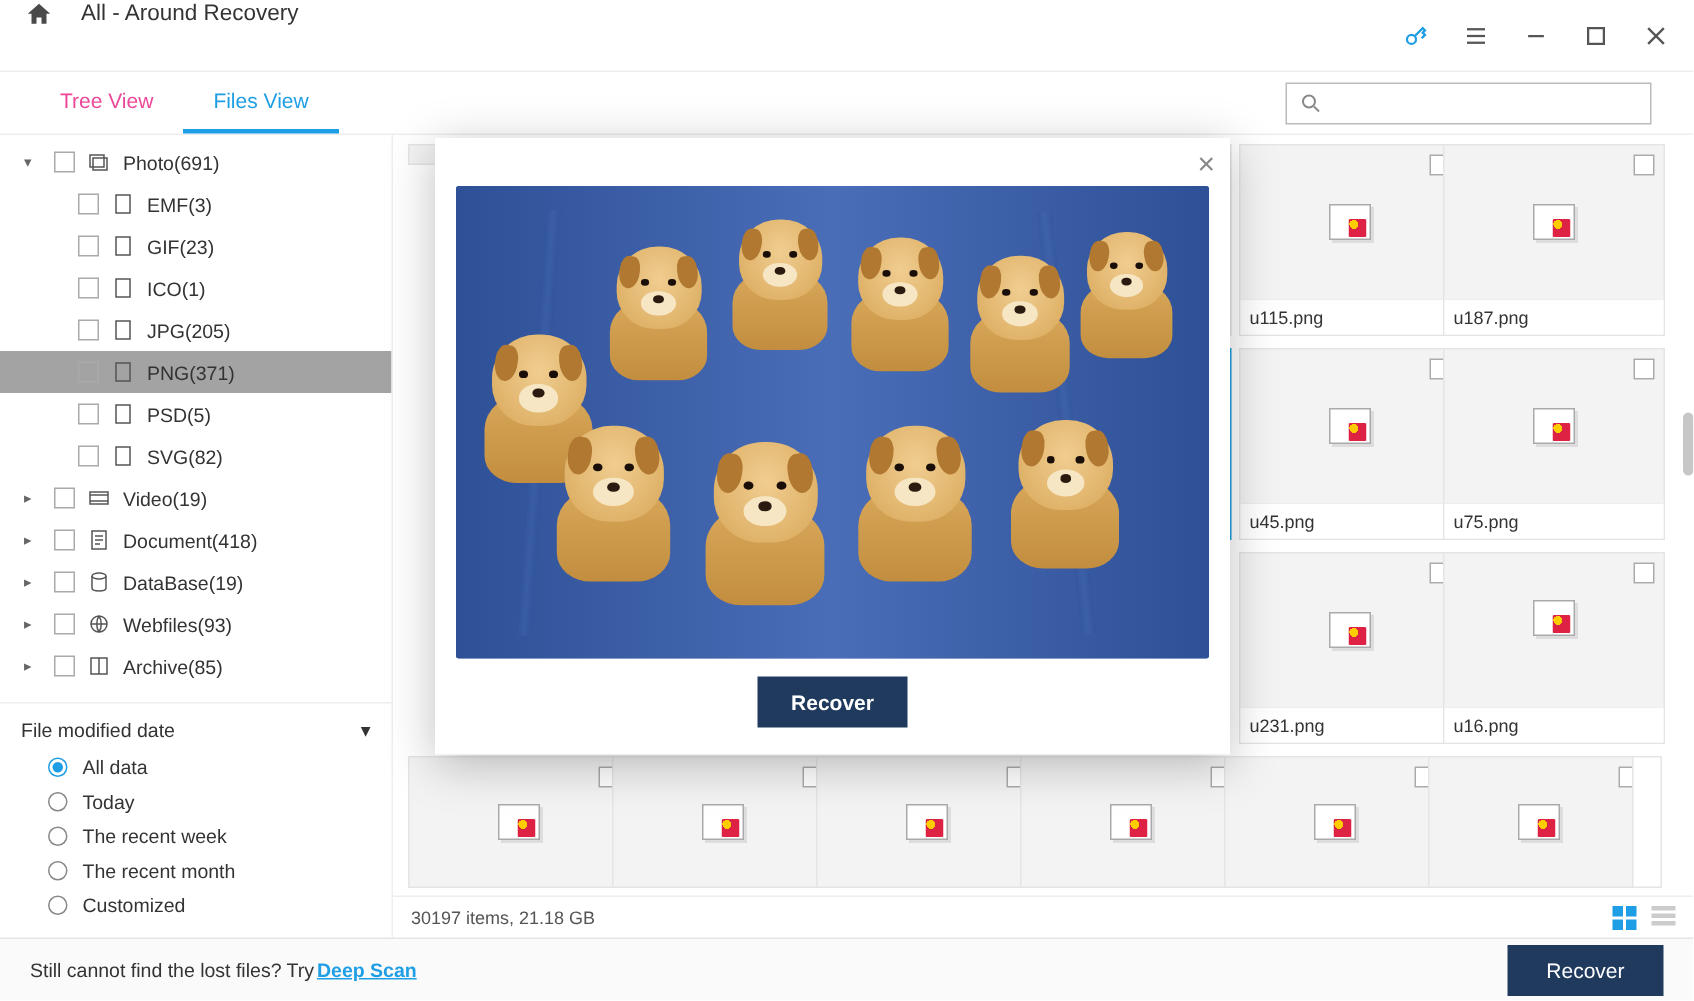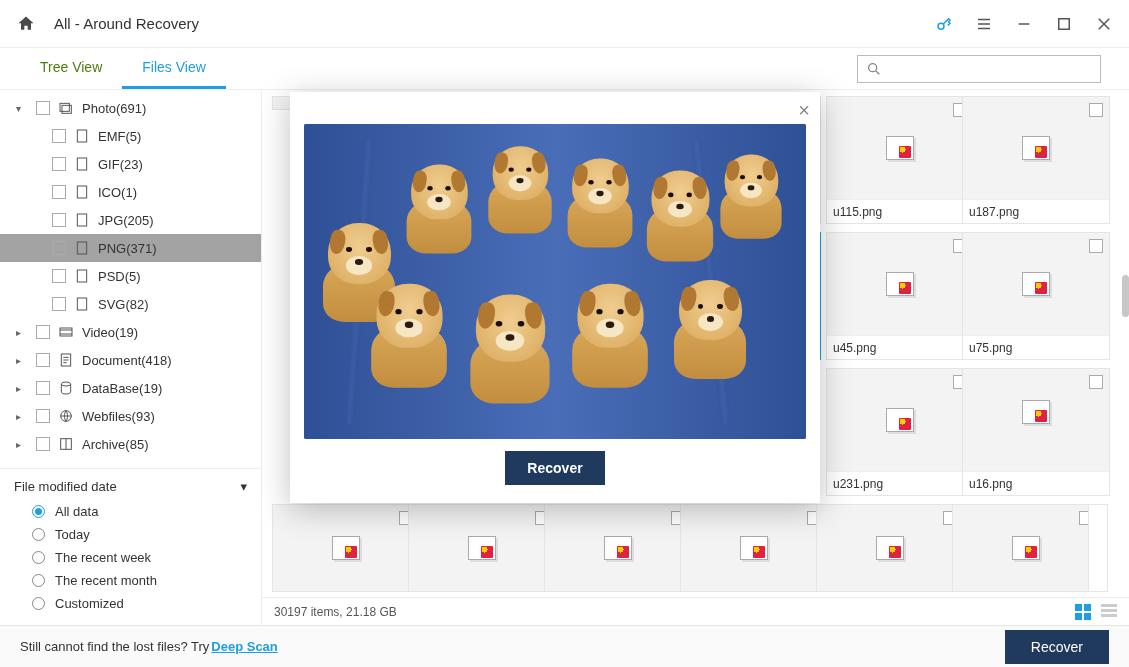--- a/index.html
+++ b/index.html
@@ -1,28 +1,28 @@
 <!DOCTYPE html>
 <html><head>
 <meta charset="utf-8">
 <style>
 * { margin: 0; padding: 0; box-sizing: border-box; font-family: -apple-system, "Segoe UI", Arial, sans-serif; }
 body { width: 1129px; height: 667px; background: #fff; color: #333; overflow: hidden; position: relative; font-size: 13px; }
 
 
-.titlebar { height: 48px; display: flex; align-items: center; padding: 0 16px; border-bottom: 1px solid #eee; }
+.titlebar { height: 48px; display: flex; padding: 0 16px; border-bottom: 1px solid #eee; }
 .titlebar .home-icon { width: 20px; height: 20px; margin-right: 18px; }
 .titlebar .title { font-size: 15px; color: #333; flex: 1; }
 .titlebar .win-controls { display: flex; align-items: center; gap: 22px; }
 .titlebar .win-controls span, .titlebar .win-controls svg { width: 18px; height: 18px; display: flex; align-items: center; justify-content: center; color: #555; }
 
 
 .tabs-row { height: 42px; display: flex; align-items: center; border-bottom: 1px solid #eee; }
 .tabs-left { display: flex; height: 100%; padding-left: 20px; }
-.tab { padding: 0 20px; display: flex; align-items: center; font-size: 14px; color: #4d7c0f; border-bottom: 3px solid transparent; cursor: pointer; }
+.tab { padding: 0 20px; display: flex; align-items: center; font-size: 14px; color: #ec4899; border-bottom: 3px solid transparent; cursor: pointer; }
 .tab.active { color: #1e9ee5; border-bottom-color: #1e9ee5; }
 .search-wrap { margin-left: auto; margin-right: 28px; width: 244px; height: 28px; border: 1px solid #bbb; display: flex; align-items: center; padding: 0 8px; }
 .search-wrap svg { width: 16px; height: 16px; color: #888; margin-right: 6px; }
 .search-wrap input { border: none; outline: none; flex: 1; font-size: 13px; }
 
 
 .main { display: flex; height: calc(100% - 48px - 42px - 42px); }
 .sidebar { width: 262px; border-right: 1px solid #eee; display: flex; flex-direction: column; overflow: hidden; }
 .tree { flex: 1; overflow-y: auto; padding: 4px 0; }
 .tree-row { display: flex; align-items: center; height: 28px; padding-left: 16px; cursor: pointer; white-space: nowrap; }
@@ -145,21 +145,21 @@
             <rect x="3" y="5" width="14" height="12"></rect>
             <rect x="6" y="8" width="14" height="12"></rect>
           </svg>
         <span class="label">Photo(691)</span>
       </div>
       <div class="tree-row child">
           <span class="chk"></span>
           <svg class="ficon" viewBox="0 0 24 24" fill="none" stroke="#555" stroke-width="1.5">
             <rect x="5" y="3" width="14" height="18"></rect>
           </svg>
-          <span class="label">EMF(5)</span>
+          <span class="label">EMF(3)</span>
         </div>
       <div class="tree-row child">
           <span class="chk"></span>
           <svg class="ficon" viewBox="0 0 24 24" fill="none" stroke="#555" stroke-width="1.5">
             <rect x="5" y="3" width="14" height="18"></rect>
           </svg>
           <span class="label">GIF(23)</span>
         </div>
       <div class="tree-row child">
           <span class="chk"></span>

